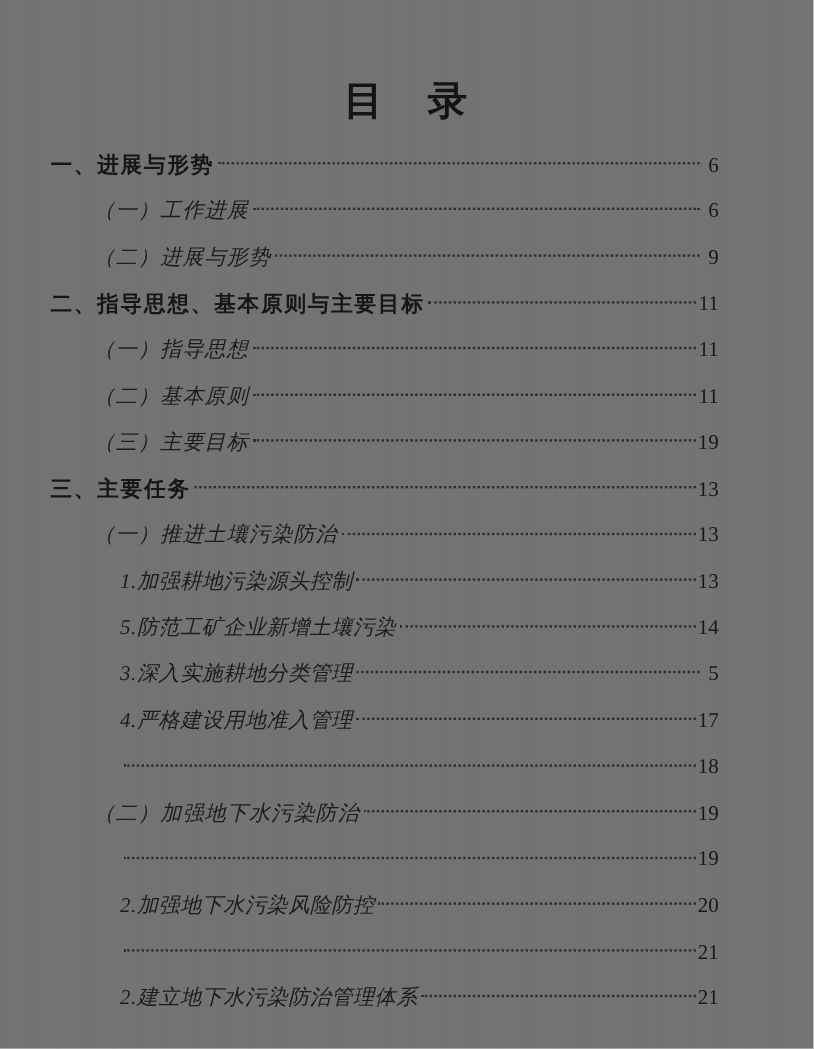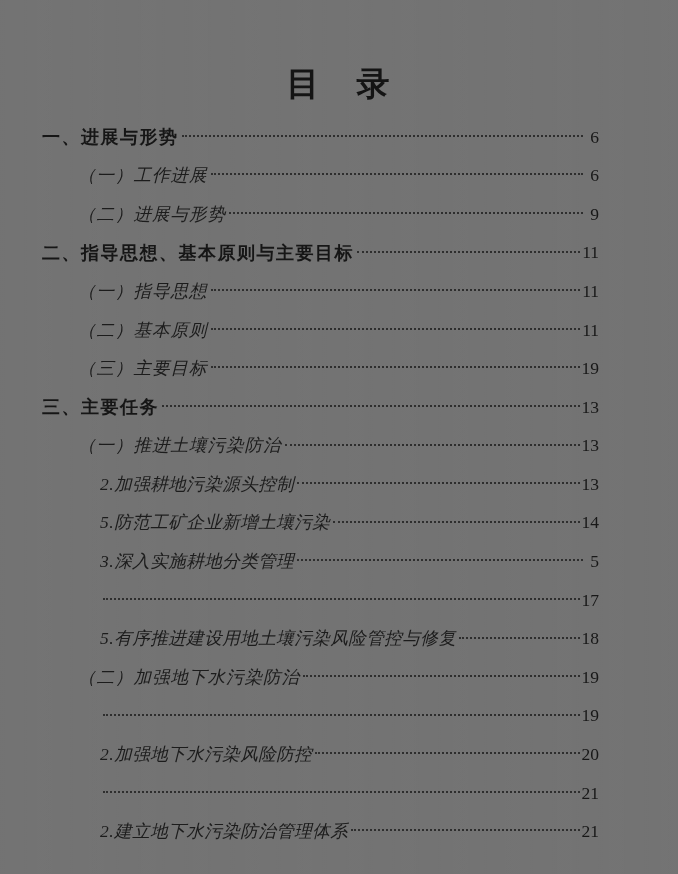--- a/index.html
+++ b/index.html
@@ -158,40 +158,40 @@
     <span class="toc-label">三、主要任务</span>
     <span class="leader"></span>
     <span class="toc-page">13</span>
   </div>
       <div class="toc-row lvl2">
     <span class="toc-label">（一）推进土壤污染防治</span>
     <span class="leader"></span>
     <span class="toc-page">13</span>
   </div>
       <div class="toc-row lvl3">
-    <span class="toc-label">2.加强耕地污染源头控制</span>
+    <span class="toc-label">1.加强耕地污染源头控制</span>
     <span class="leader"></span>
     <span class="toc-page">13</span>
   </div>
       <div class="toc-row lvl3">
     <span class="toc-label">5.防范工矿企业新增土壤污染</span>
     <span class="leader"></span>
     <span class="toc-page">14</span>
   </div>
       <div class="toc-row lvl3">
     <span class="toc-label">3.深入实施耕地分类管理</span>
     <span class="leader"></span>
     <span class="toc-page">5</span>
   </div>
       <div class="toc-row lvl3">
+    <span class="toc-label">4.严格建设用地准入管理</span>
     <span class="leader"></span>
     <span class="toc-page">17</span>
   </div>
       <div class="toc-row lvl3">
-    <span class="toc-label">5.有序推进建设用地土壤污染风险管控与修复</span>
     <span class="leader"></span>
     <span class="toc-page">18</span>
   </div>
       <div class="toc-row lvl2">
     <span class="toc-label">（二）加强地下水污染防治</span>
     <span class="leader"></span>
     <span class="toc-page">19</span>
   </div>
       <div class="toc-row lvl3">
     <span class="leader"></span>

